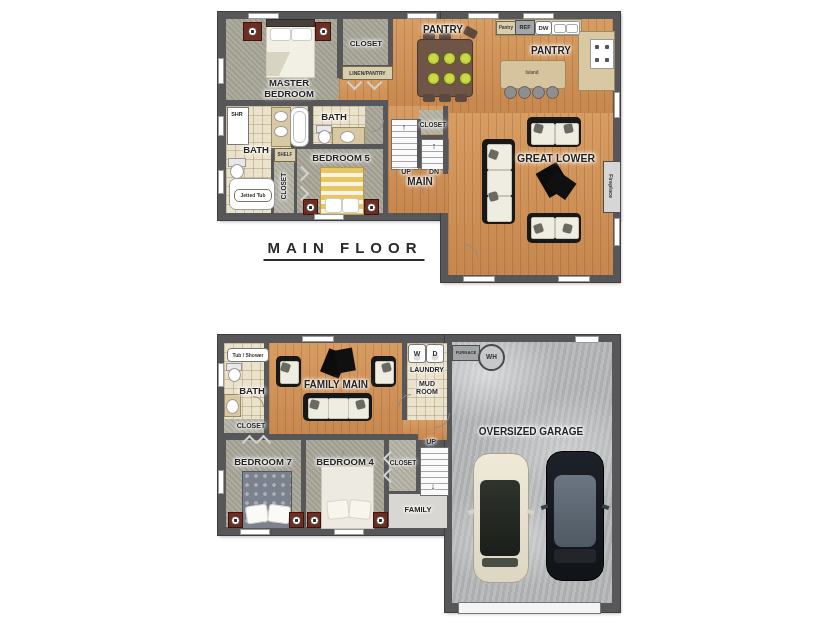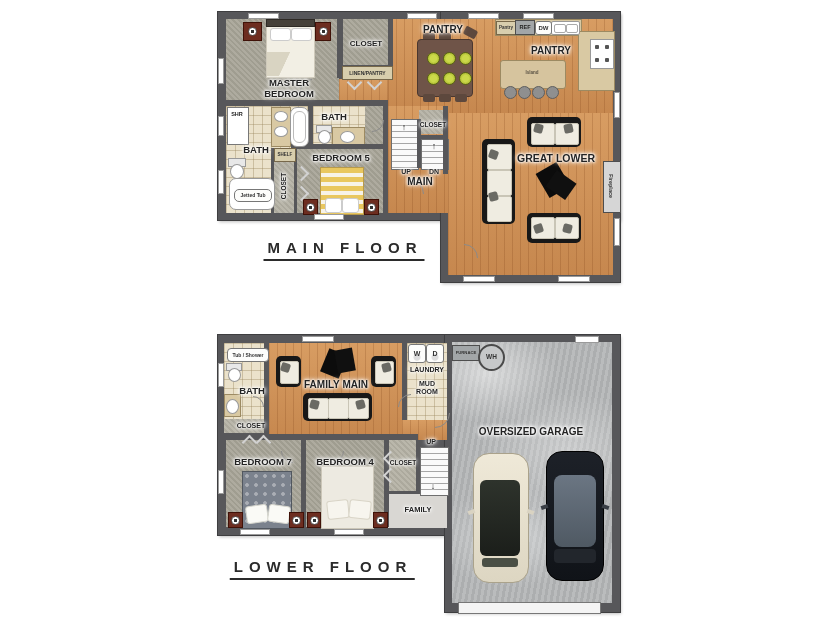--- a/index.html
+++ b/index.html
@@ -315,15 +315,14 @@
   <div class="lbl" style="left:251px;top:426px;font-size:7px;">CLOSET</div>
   <div class="lbl" style="left:336px;top:385px;font-size:10px;">FAMILY MAIN</div>
   <div class="lbl" style="left:427px;top:370px;font-size:7px;">LAUNDRY</div>
   <div class="lbl wrap" style="left:427px;top:388px;width:32px;font-size:7px;">MUD ROOM</div>
   <div class="lbl" style="left:431px;top:442px;font-size:7px;">UP</div>
   <div class="lbl" style="left:263px;top:462px;font-size:9.5px;">BEDROOM 7</div>
   <div class="lbl" style="left:345px;top:462px;font-size:9.5px;">BEDROOM 4</div>
   <div class="lbl" style="left:403px;top:463px;font-size:6.5px;">CLOSET</div>
   <div class="lbl" style="left:418px;top:510px;font-size:7.5px;">FAMILY</div>
   <div class="lbl" style="left:531px;top:432px;font-size:10px;">OVERSIZED GARAGE</div>
-  <div class="floor-title" style="left:322px;top:558px;">LOWER FLOOR</div>
 
 </div>
 
 </body></html>

